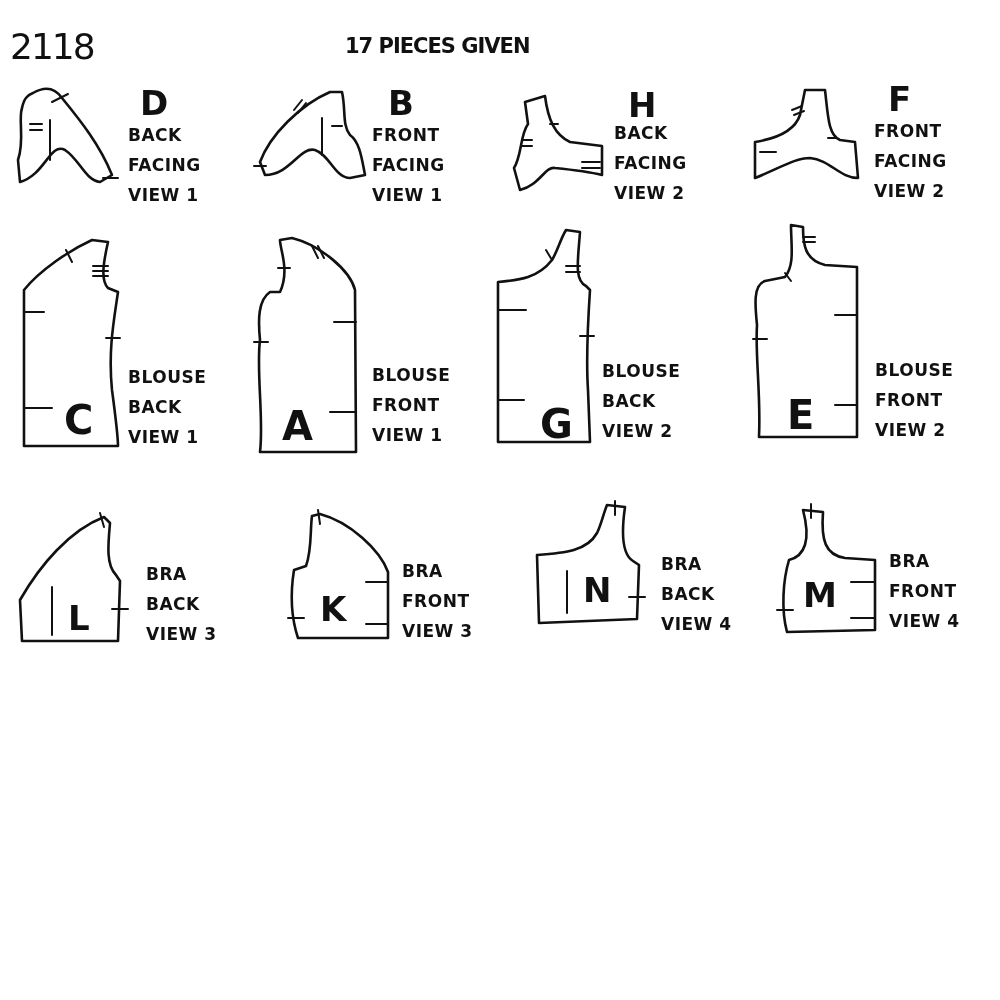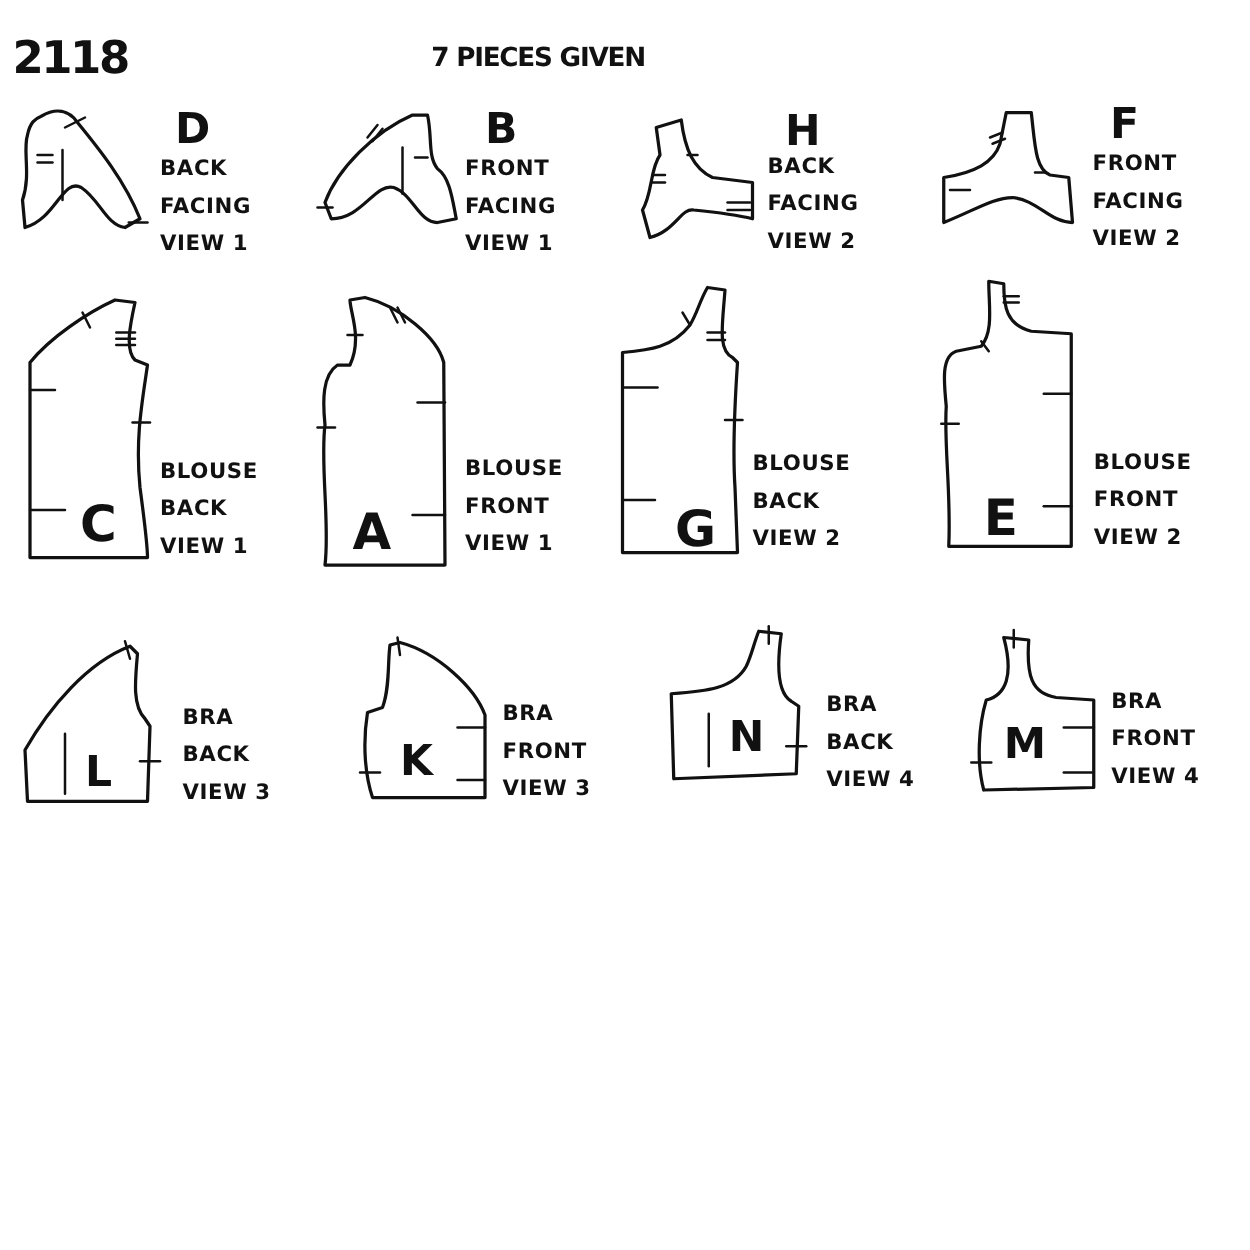--- a/index.html
+++ b/index.html
@@ -1,31 +1,31 @@
 <!DOCTYPE html>
 <html><head>
 <meta charset="utf-8">
 <style>
   html,body{margin:0;padding:0;background:#fff;}
   body{width:1000px;height:1000px;position:relative;overflow:hidden;font-family:"DejaVu Sans","Liberation Sans",sans-serif;color:#111;}
   .abs{position:absolute;}
-  .pattern-no{left:10px;top:26px;font-size:36px;font-weight:bold;letter-spacing:-2px;}
+  .pattern-no{left:10px;top:26px;font-size:36px;font-weight:normal;letter-spacing:-2px;}
   .pieces-given{left:345px;top:34px;font-size:21px;font-weight:bold;letter-spacing:-1px;}
   .piece svg{position:absolute;left:0;top:0;overflow:visible;}
   .piece svg path,.piece svg line{fill:none;stroke:#111;stroke-width:2.6;stroke-linecap:round;stroke-linejoin:round;}
   .piece svg .mark{stroke-width:2;}
   .letter{position:absolute;font-weight:bold;font-size:34px;line-height:1;}
   .caption{position:absolute;font-weight:bold;font-size:17px;line-height:30px;letter-spacing:0.5px;white-space:nowrap;}
   .caption span{display:block;}
 </style>
 </head>
 <body>
 
 <div class="abs pattern-no">2118</div>
-<div class="abs pieces-given">7 PIECES GIVEN</div>
+<div class="abs pieces-given">17 PIECES GIVEN</div>
 
 <div class="abs piece" style="left:0;top:80px;width:250px;height:140px;">
   <svg width="130" height="110">
     <path d="M33,13 C45,6 55,8 62,18 C80,40 100,65 112,95 L100,102 C85,100 80,80 65,70 C50,62 45,95 20,102 L18,80 C25,60 18,40 22,28 C24,18 28,15 33,13 Z"></path>
     <line class="mark" x1="52" y1="22" x2="68" y2="14"></line>
     <line class="mark" x1="30" y1="44" x2="42" y2="44"></line>
       <line class="mark" x1="30" y1="50" x2="42" y2="50"></line>
     <line class="mark" x1="50" y1="40" x2="50" y2="80"></line>
     <line class="mark" x1="103" y1="98" x2="118" y2="98"></line>
   </svg>

